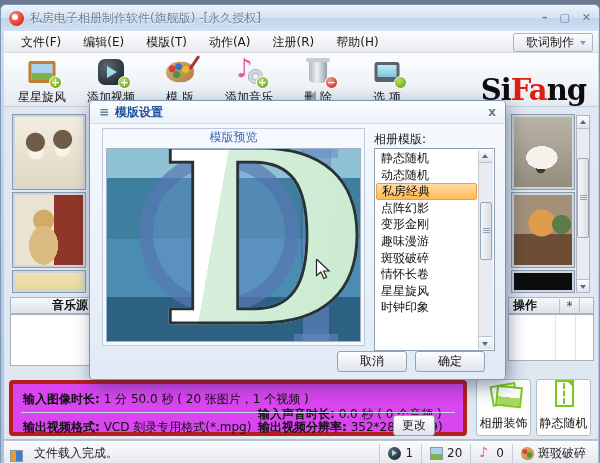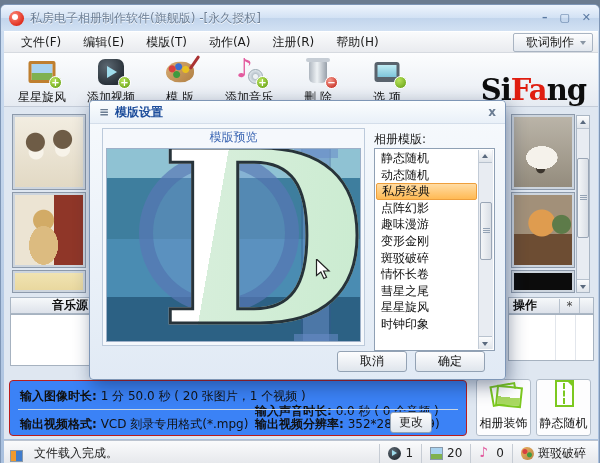--- a/index.html
+++ b/index.html
@@ -144,21 +144,21 @@
   .tpl-scroll .arr{width:13px;}
   .tpl-scroll .sthumb{left:1px;top:52px;height:58px;}
   .sthumb::after{content:"";position:absolute;left:2px;top:50%;width:7px;height:5px;margin-top:-3px;
     background:repeating-linear-gradient(180deg,#93a2b4 0 1px,transparent 1px 2px);}
   .dlg-btn{position:absolute;top:250px;width:70px;height:21px;text-align:center;line-height:19px;
     background:linear-gradient(180deg,#fdfdfe,#dfe5ec);border:1px solid #93a2b4;border-radius:3px;color:#111;}
   .dlg-btn.cancel{left:247px;}
   .dlg-btn.ok{left:325px;}
   
   .bottom{position:absolute;left:3px;top:373px;width:594px;height:61px;background:#dfe7f1;}
-  .info-box{position:absolute;left:5px;top:2px;width:458px;height:56px;background:#3b82f6;border:1px solid #b91c1c;border-radius:4px;}
+  .info-box{position:absolute;left:5px;top:2px;width:458px;height:56px;background:#d946ef;border:4px solid #b91c1c;border-radius:4px;}
   .info-row{position:absolute;white-space:nowrap;color:#111;}
   .info-row b{font-weight:bold;}
   .r1a{left:10px;top:7px;} .r1b{left:245px;top:22px;}
   .divider{position:absolute;left:8px;right:8px;top:28px;height:1px;background:#c9d5e2;}
   .r2a{left:10px;top:35px;} .r2b{left:245px;top:35px;}
   .change-btn{position:absolute;left:380px;top:31px;width:42px;height:21px;text-align:center;line-height:19px;
     background:linear-gradient(180deg,#fdfdfe,#dfe5ec);border:1px solid #93a2b4;border-radius:3px;}
   .action-btn{position:absolute;top:1px;width:55px;height:57px;background:#fdfdfe;border:1px solid #b2bdca;border-radius:3px;
     display:flex;flex-direction:column;align-items:center;justify-content:space-between;padding-bottom:3px;gap:2px;}
   .action-btn .lbl{font-size:12px;color:#111;}
@@ -310,25 +310,24 @@
         </svg>
       </div>
     </div>
 
     <div class="list-label">相册模版:</div>
     <div class="tpl-list">
       <div class="tpl-item">静态随机</div>
         <div class="tpl-item">动态随机</div>
         <div class="tpl-item sel">私房经典</div>
         <div class="tpl-item">点阵幻影</div>
+        <div class="tpl-item">变形金刚</div>
         <div class="tpl-item">趣味漫游</div>
-        <div class="tpl-item">变形金刚</div>
         <div class="tpl-item">斑驳破碎</div>
         <div class="tpl-item">情怀长卷</div>
-        <div class="tpl-item">彗星之尾</div>
         <div class="tpl-item">星星旋风</div>
         <div class="tpl-item">时钟印象</div>
         <div class="tpl-scroll">
         <div class="arr up"></div>
         <div class="sthumb"></div>
         <div class="arr dn"></div>
       </div>
     </div>
 
     <div class="dlg-btn cancel">取消</div>

